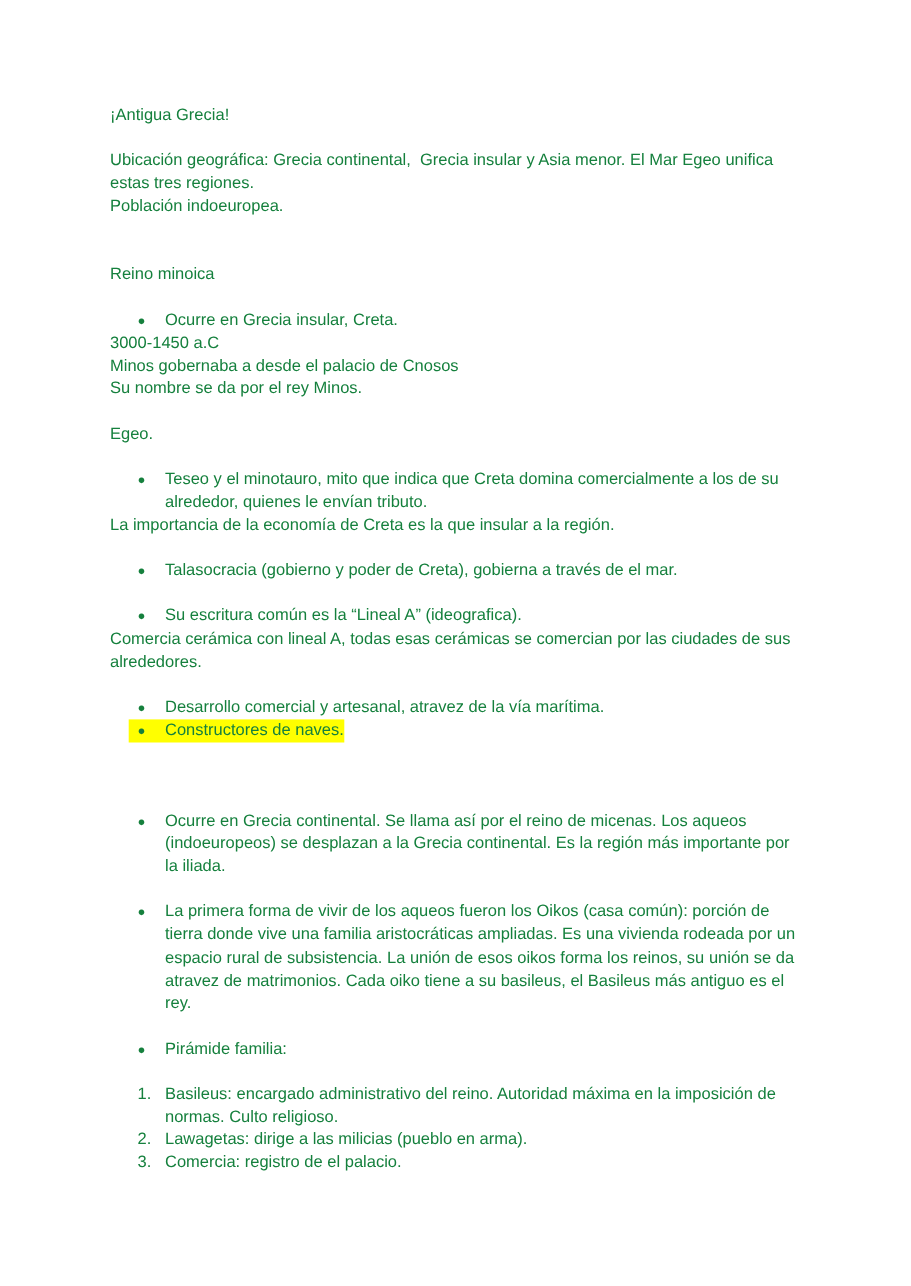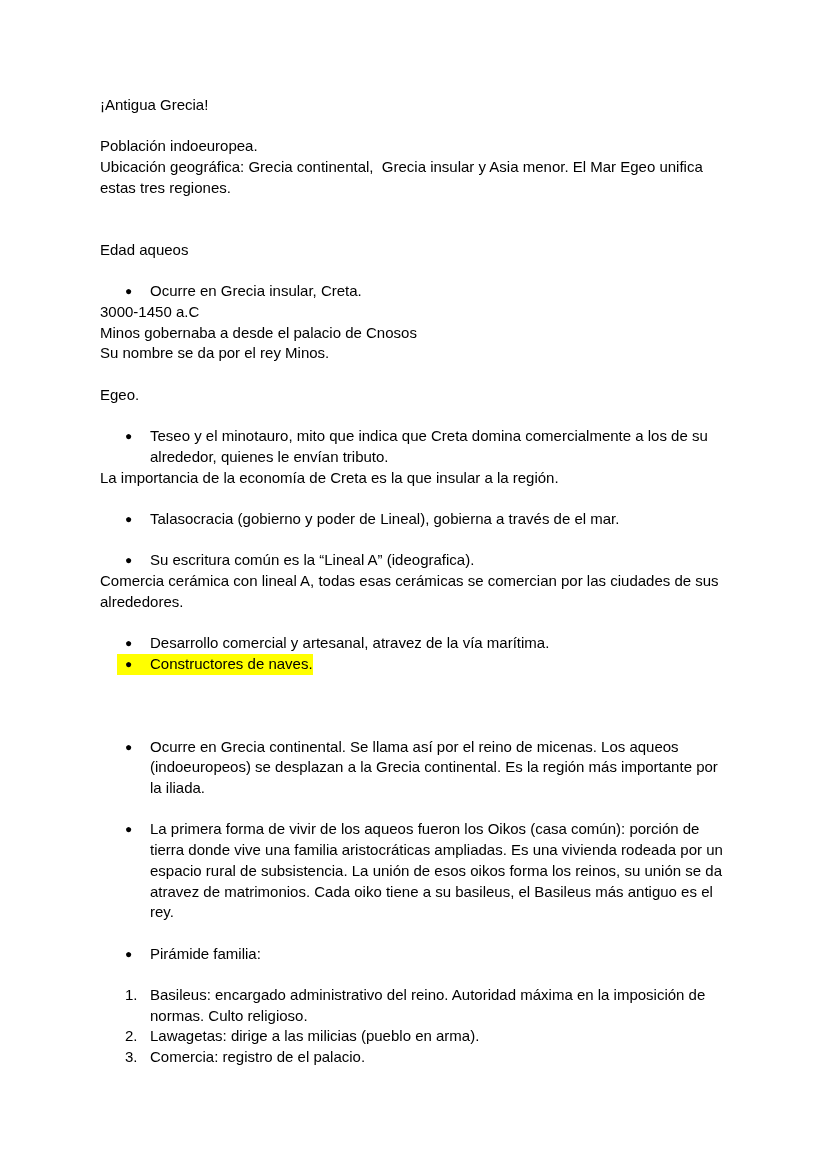--- a/index.html
+++ b/index.html
@@ -11,21 +11,21 @@
   .page {
     position: relative;
     box-sizing: border-box;
     width: 828px;
     height: 1169px;
     background: #ffffff;
     padding: 95px 100px 0 100px;
     font-family: "Liberation Sans", "DejaVu Sans", sans-serif;
     font-size: 15px;
     line-height: 20.7px;
-    color: #000000;
+    color: #15803d;
     overflow: hidden;
     border-radius: 27px;
   }
   .line {
     margin: 0;
     min-height: 20.7px;
     white-space: pre-wrap;
   }
   .spacer {
     height: 20.7px;
@@ -54,27 +54,27 @@
 </style>
 </head>
 <body>
 
 <div class="page">
 
   <p class="line">¡Antigua Grecia!</p>
 
   <div class="spacer"></div>
 
+  <p class="line">Ubicación geográfica: Grecia continental,  Grecia insular y Asia menor. El Mar Egeo unifica estas tres regiones.</p>
   <p class="line">Población indoeuropea.</p>
-  <p class="line">Ubicación geográfica: Grecia continental,  Grecia insular y Asia menor. El Mar Egeo unifica estas tres regiones.</p>
 
   <div class="spacer"></div>
   <div class="spacer"></div>
 
-  <p class="line">Edad aqueos</p>
+  <p class="line">Reino minoica</p>
 
   <div class="spacer"></div>
 
   <div class="bullet-row">
     <span class="marker bullet">●</span>
     <span class="btext">Ocurre en Grecia insular, Creta.</span>
   </div>
   <p class="line">3000-1450 a.C</p>
   <p class="line">Minos gobernaba a desde el palacio de Cnosos</p>
   <p class="line">Su nombre se da por el rey Minos.</p>
@@ -88,21 +88,21 @@
   <div class="bullet-row">
     <span class="marker bullet">●</span>
     <span class="btext">Teseo y el minotauro, mito que indica que Creta domina comercialmente a los de su alrededor, quienes le envían tributo.</span>
   </div>
   <p class="line">La importancia de la economía de Creta es la que insular a la región.</p>
 
   <div class="spacer"></div>
 
   <div class="bullet-row">
     <span class="marker bullet">●</span>
-    <span class="btext">Talasocracia (gobierno y poder de Lineal), gobierna a través de el mar.</span>
+    <span class="btext">Talasocracia (gobierno y poder de Creta), gobierna a través de el mar.</span>
   </div>
 
   <div class="spacer"></div>
 
   <div class="bullet-row">
     <span class="marker bullet">●</span>
     <span class="btext">Su escritura común es la “Lineal A” (ideografica).</span>
   </div>
   <p class="line">Comercia cerámica con lineal A, todas esas cerámicas se comercian por las ciudades de sus alrededores.</p>
 

